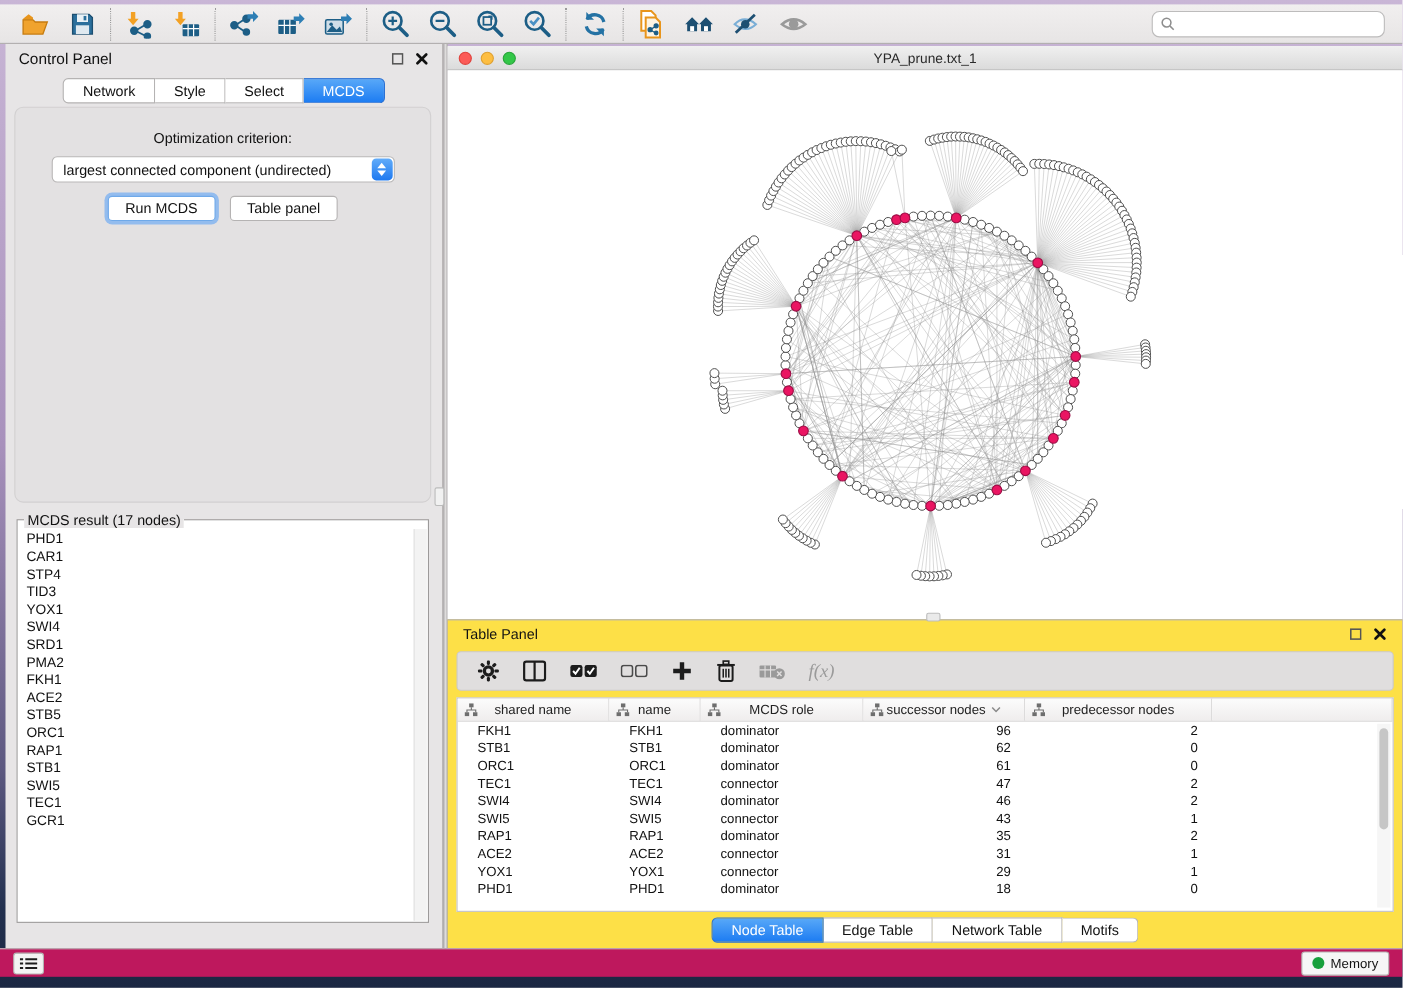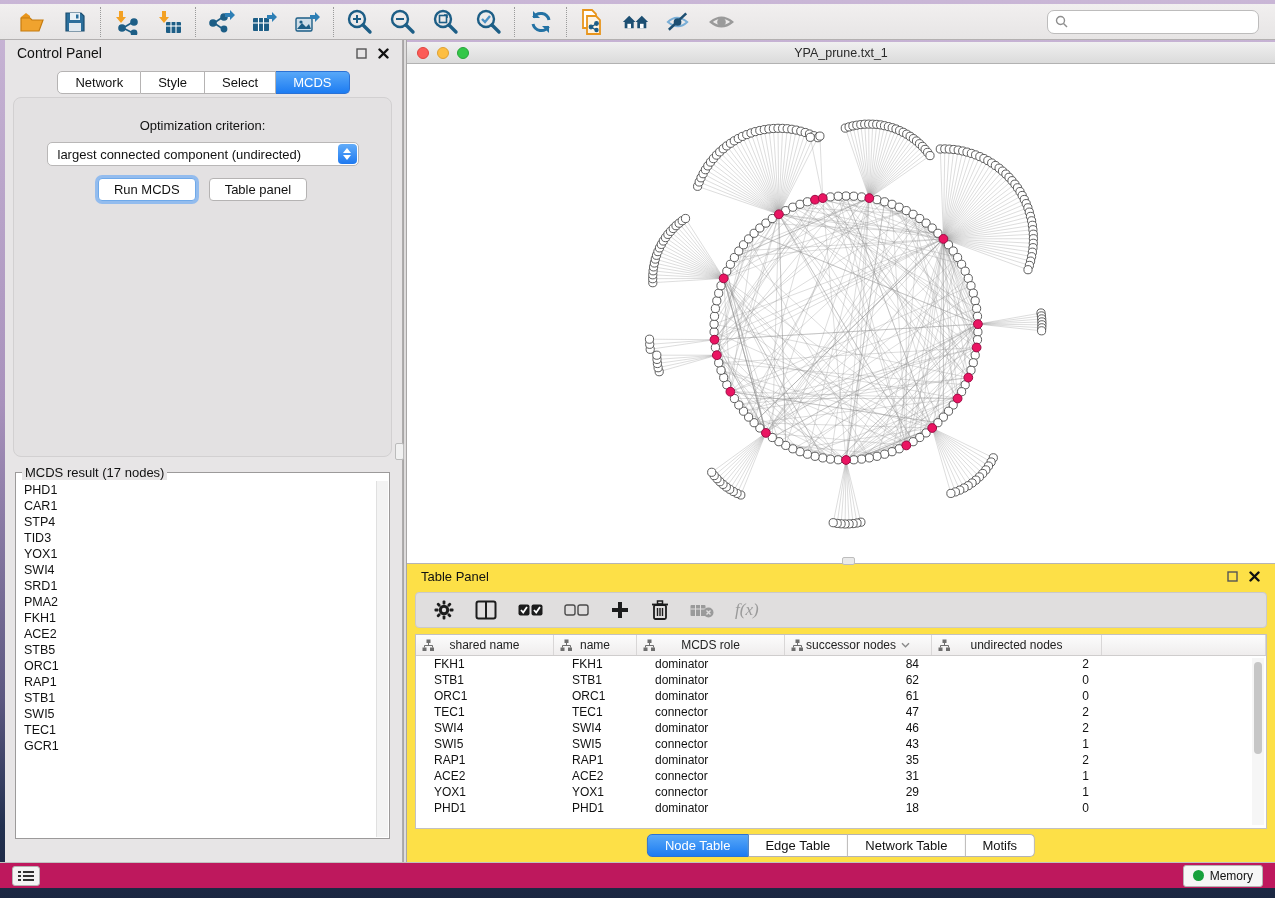--- a/index.html
+++ b/index.html
@@ -1178,30 +1178,30 @@
         </div>
         <div class="th">
           <svg class="tree" width="13" height="13" viewBox="0 0 13 13">
             <g fill="#6e6e6e">
               <rect x="4.5" y="0.5" width="4" height="3.5"></rect>
               <rect x="0.5" y="8.5" width="4" height="3.5"></rect>
               <rect x="8" y="8.5" width="4" height="3.5"></rect>
             </g>
             <path d="M6.5 4 v2.5 M2.5 8.5 v-2 h8 v2" fill="none" stroke="#6e6e6e" stroke-width="1"></path>
           </svg>
-          <span>undirected nodes</span>
+          <span>predecessor nodes</span>
         </div>
         <div class="th"></div>
       </div>
     <div class="tbody" id="table-body">
         <div class="tr">
           <div class="td">FKH1</div>
           <div class="td">FKH1</div>
           <div class="td">dominator</div>
-          <div class="td num">84</div>
+          <div class="td num">96</div>
           <div class="td num">2</div>
           <div class="td"></div>
         </div>
         <div class="tr">
           <div class="td">STB1</div>
           <div class="td">STB1</div>
           <div class="td">dominator</div>
           <div class="td num">62</div>
           <div class="td num">0</div>
           <div class="td"></div>

